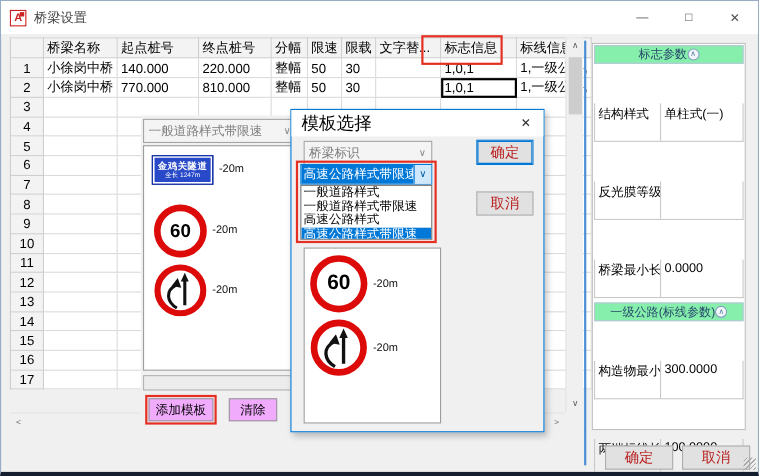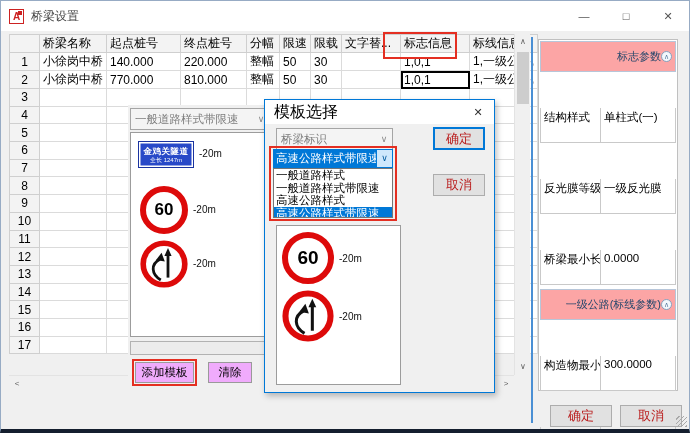--- a/index.html
+++ b/index.html
@@ -33,22 +33,22 @@
   #vthumb { position:absolute; left:2px; top:18px; width:12px; height:52px; background:#cdcdcd; }
   
   .anno { position:absolute; border:2px solid #e42f22; z-index:60; pointer-events:none; }
   #anno-header { left:382px; top:31px; width:74px; height:27px; }
   #anno-combo { left:268px; top:145px; width:128px; height:75px; z-index:45; }
   #anno-add { left:131px; top:358px; width:65px; height:27px; z-index:25; }
   
   #splitter { position:absolute; left:530px; top:36px; width:2px; height:386px; background:#4a8fd4; }
   
   #right-panel { position:absolute; left:537px; top:38px; width:140px; height:352px; background:#fff; border:1px solid #c0c0c0; padding:1px; }
-  .pg-head { height:31px; background:#fca5a5; border:1px solid #b7c6d9; display:flex; align-items:center;
-             justify-content:flex-end; padding:0 3px; font-size:11px; color:#26476b; }
+  .pg-head { height:17px; background:#86efac; border:1px solid #b7c6d9; display:flex; align-items:center;
+             justify-content:center; padding:0 3px; font-size:11px; color:#26476b; }
   .pg-ic { width:11px; height:11px; border:1px solid #86a0bd; border-radius:50%; font-size:7px; line-height:9px;
            text-align:center; color:#5a7da0; background:#f2f7fc; }
   .pg-row { display:flex; height:35px; border-left:1px solid #c9c9c9; border-right:1px solid #c9c9c9; border-bottom:1px solid #c9c9c9;margin-top:36px; }
   .pg-l { width:60px; border-right:1px solid #c9c9c9; font-size:11.5px; padding:2px 3px 0; white-space:nowrap; overflow:hidden; }
   .pg-v { flex:1; font-size:11.5px; padding:2px 3px 0; white-space:nowrap; overflow:hidden; }
   
   .btn { position:absolute; background:#e1e1e1; border:1px solid #adadad; font-size:13px; color:#b91c1c;
          display:flex; align-items:center; justify-content:center; }
   #footer-ok { left:549px; top:404px; width:62px; height:22px; }
   #footer-cancel { left:619px; top:404px; width:62px; height:22px; }
@@ -354,21 +354,20 @@
         <div class="pg-head">
           <span>标志参数</span>
           <span class="pg-ic">∧</span>
         </div>
         <div class="pg-row">
           <div class="pg-l">结构样式</div>
           <div class="pg-v">单柱式(一)</div>
         </div>
         <div class="pg-row">
           <div class="pg-l">反光膜等级</div>
-          <div class="pg-v">一级反光膜</div>
         </div>
         <div class="pg-row">
           <div class="pg-l">桥梁最小长</div>
           <div class="pg-v">0.0000</div>
         </div>
         <div style="height: 4px;"></div>
         <div class="pg-head">
           <span>一级公路(标线参数)</span>
           <span class="pg-ic">∧</span>
         </div>

